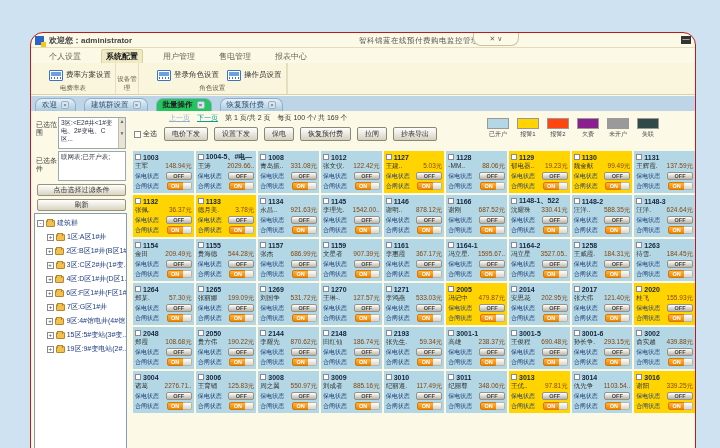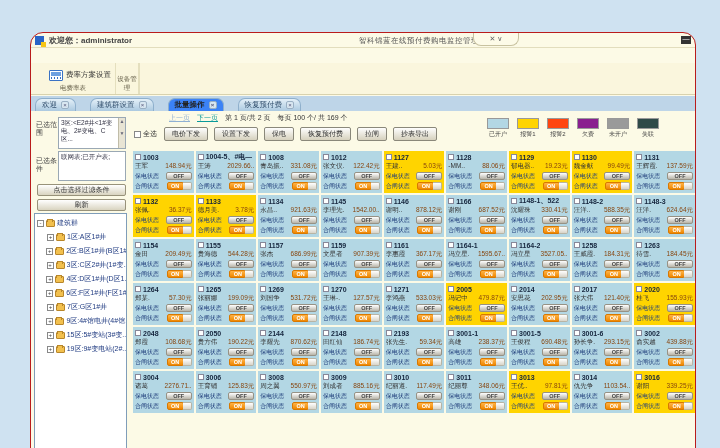--- a/index.html
+++ b/index.html
@@ -39,25 +39,25 @@
   .rbtn { display:flex; align-items:center; gap:3px; cursor:pointer; }
   .rbtn-icon { width:14px; height:11px; border:1px solid #3a72c4; background:#fff; position:relative; border-radius:1px; }
   .rbtn-icon:before { content:""; position:absolute; left:1px; right:1px; top:1px; height:4px; background:#6ea0e0; }
   .rbtn-icon:after  { content:""; position:absolute; left:1px; right:1px; bottom:1px; height:2px;
                       background:repeating-linear-gradient(90deg,#3a72c4 0 1px,#fff 1px 3px); }
   .rbtn-label { font-size:7.5px; color:#333; white-space:nowrap; }
   #ribbon-spacer { flex:1; border-left:1px solid #e4dfbe; }
 
   
   #tabstrip { position:absolute; left:0; top:63px; right:0; height:15px; background:#bed5e8;
-              display:flex; align-items:flex-end; padding-left:4px; gap:14px; }
+              display:flex; align-items:flex-end; padding-left:4px; gap:8px; }
   .tab { height:13px; display:flex; align-items:center; gap:4px; padding:0 6px;
          border:1px solid #8fb0cc; border-bottom:none; border-radius:7px 7px 0 0;
          background:linear-gradient(#e4f0f8,#abc9e0); font-size:7.5px; color:#33506e; cursor:pointer; }
-  .tab.active { background:#3b82f6; font-weight:bold; color:#222; }
+  .tab.active { background:#22c55e; font-weight:bold; color:#222; }
   .tab-close { width:8px; height:8px; border:1px solid #9ab0c4; border-radius:2px; background:#d8e6f0;
                font-size:6px; line-height:6px; text-align:center; color:#557; }
 
   
   #content { position:absolute; left:0; top:78px; right:0; bottom:0; }
 
   
   #sidebar { position:absolute; left:0; top:0; width:100px; height:100%; }
   .side-label { position:absolute; left:5px; width:22px; font-size:7px; color:#444; line-height:8px; }
   .side-box { position:absolute; left:27px; width:68px; background:#fff; border:1px solid #9aa8b4;
@@ -119,33 +119,53 @@
 <div id="win">
 
   <div id="titlebar">
     <div id="app-icon"></div>
     <span id="welcome">欢迎您：administrator</span>
     <span id="sys-title">智科锦蓝在线预付费购电监控管理系统</span>
     <div id="collapse-ctl">✕  ∨</div>
     <div id="min-btn">—</div>
   </div>
 
+  <div id="menubar">
+      <div class="menu-item">个人设置</div>
+      <div class="menu-item active">系统配置</div>
+      <div class="menu-item">用户管理</div>
+      <div class="menu-item">售电管理</div>
+      <div class="menu-item">报表中心</div>
+    </div>
 
   <div id="ribbon">
       <div class="rgroup">
         <div class="rgroup-buttons">
           <div class="rbtn">
             <span class="rbtn-icon"></span>
             <span class="rbtn-label">费率方案设置</span>
           </div>
         </div>
         <div class="rgroup-label">电费率表</div>
       </div>
       <div class="rgroup">
         <div class="rgroup-label">设备管理</div>
+      </div>
+      <div class="rgroup">
+        <div class="rgroup-buttons">
+          <div class="rbtn">
+            <span class="rbtn-icon"></span>
+            <span class="rbtn-label">登录角色设置</span>
+          </div>
+          <div class="rbtn">
+            <span class="rbtn-icon"></span>
+            <span class="rbtn-label">操作员设置</span>
+          </div>
+        </div>
+        <div class="rgroup-label">角色设置</div>
       </div>
       <div id="ribbon-spacer"></div>
     </div>
 
   <div id="tabstrip">
       <div class="tab">
         <span>欢迎</span>
         <span class="tab-close">×</span>
       </div>
       <div class="tab">

